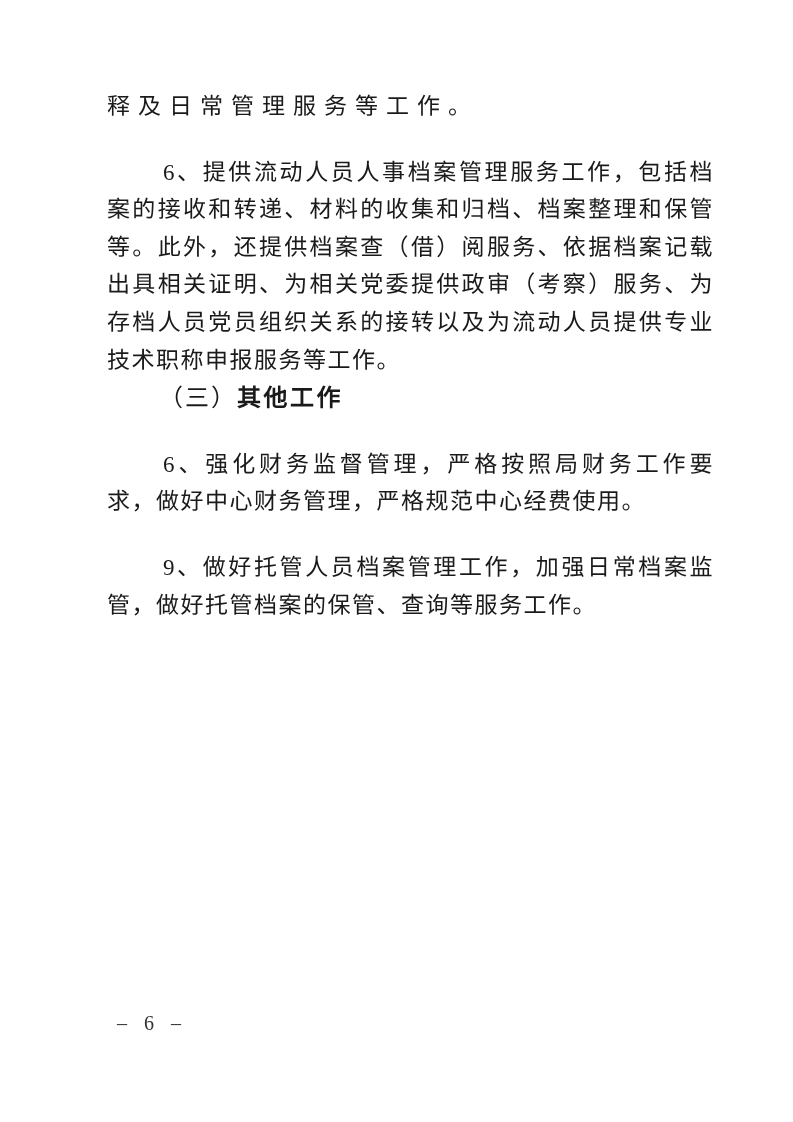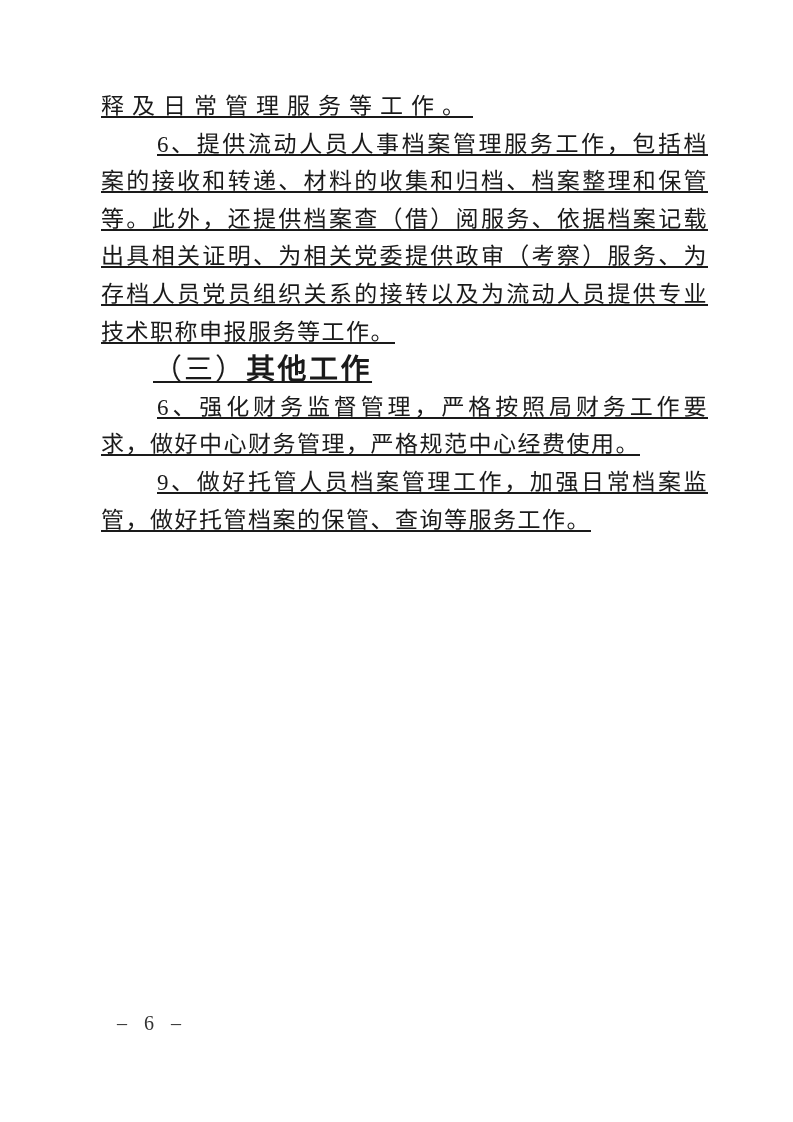--- a/index.html
+++ b/index.html
@@ -11,47 +11,47 @@
     position: relative;
     width: 793px;
     height: 1122px;
     background: #ffffff;
     overflow: hidden;
     font-family: "Liberation Serif", serif;
     color: #1a1a1a;
   }
   .content {
     position: absolute;
-    left: 101px;
+    left: 107px;
     top: 88px;
     width: 607px;
     font-size: 23px;
     line-height: 37.6px;
     letter-spacing: 1.5px;
     text-align: justify;
     text-justify: inter-character;
-    text-decoration: underline;
   }
   .para {
     margin: 0;
     padding: 0;
   }
   .para.indent {
     text-indent: 56px;
+    margin-top: 28px;
   }
   
   .para.continuation {
     text-align: left;
     letter-spacing: 8px;
     text-indent: 0;
   }
   .section-heading {
     margin: 0;
     padding: 0;
-    font-size: 29px;
+    font-size: 24px;
     font-weight: normal;
     text-indent: 52px;
     text-align: left;
     letter-spacing: 2px;
   }
   .section-heading .heading-title {
     font-family: "Liberation Sans", sans-serif;
     font-weight: bold;
     letter-spacing: 2.5px;
   }

